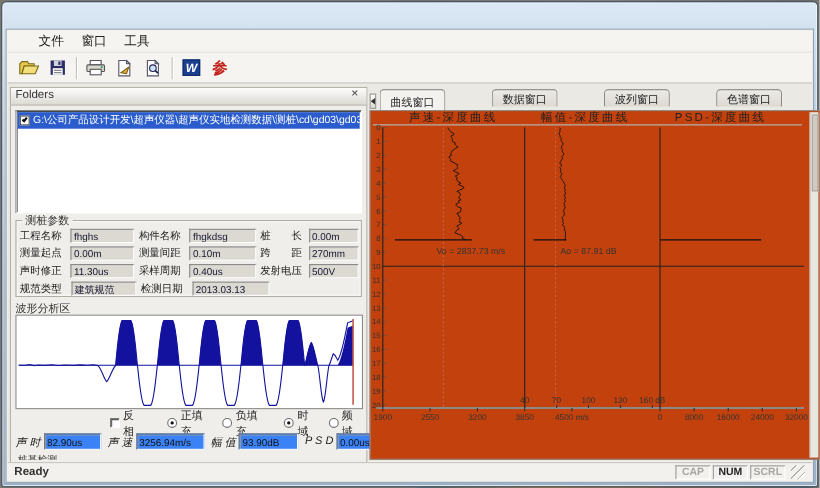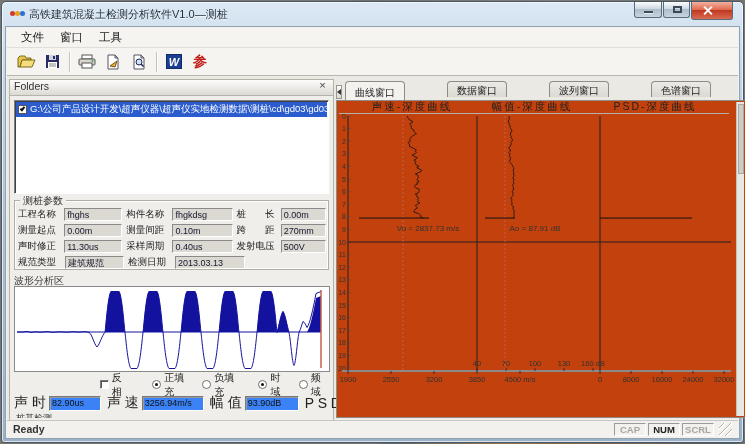--- a/index.html
+++ b/index.html
@@ -27,21 +27,21 @@
   .wbtn.min { width:28px; } .wbtn.max { width:27px; }
   .wbtn.close { width:42px; height:18px; background:linear-gradient(180deg,#f2b0a2,#e06a4f 45%,#c03a22 50%,#d96a50); }
   .wbtn.min i { position:absolute; left:9px; top:9px; width:9px; height:2px; background:#3a4a58; box-shadow:0 1px 0 rgba(255,255,255,.7); }
   .wbtn.max i { position:absolute; left:9px; top:4px; width:9px; height:7px; border:2px solid #3a4a58; }
   .wbtn.close i, .wbtn.close i::after { position:absolute; left:15px; top:3px; width:2px; height:11px; background:#fff; content:""; }
   .wbtn.close i { transform:rotate(45deg); } .wbtn.close i::after { left:0; top:0; transform:rotate(90deg); }
 
   .chrome { position:absolute; left:3px; right:3px; top:24px; bottom:3px; background:#f2f1ee; border:1px solid #8fa3b5; }
 
   
-  .menubar { position:absolute; left:1px; right:1px; top:1px; height:20px; background:#f5f4f1; display:flex; align-items:center; padding-left:6px; border-bottom:1px solid #e0ded9; }
+  .menubar { position:absolute; left:1px; right:1px; top:1px; height:20px; background:#f5f4f1; display:flex; align-items:center; padding-left:20px; border-bottom:1px solid #e0ded9; }
   .menu-item { font-size:11.5px; color:#222; padding:2px 8px; }
   .toolbar { position:absolute; left:1px; right:1px; top:21px; height:28px; background:#f5f4f1; border-bottom:1px solid #b9b6b0; display:flex; align-items:center; padding-left:6px; }
   .tbtn { width:24px; height:22px; display:flex; align-items:center; justify-content:center; margin:0 1px; }
   .tsep { width:1px; height:20px; background:#c4c1bb; margin:0 4px; box-shadow:1px 0 0 #fff; }
   .word-glyph { width:16px; height:15px; background:#1b3f8f; color:#fff; font-size:11px; font-weight:bold; display:flex; align-items:center; justify-content:center; border:1px solid #0d2a6b; font-style:italic; }
   .can-glyph { color:#c22. ; color:#c2221c; font-size:14px; font-weight:bold; font-family:"Liberation Serif","DejaVu Serif",serif; }
 
   
   .client { position:absolute; left:1px; right:1px; top:49px; bottom:19px; background:#ebe9e4; }
 
@@ -65,21 +65,21 @@
   .wave-label { position:absolute; left:4px; top:194px; font-size:10px; color:#333; }
   .wavebox { position:absolute; left:4px; top:206px; width:316px; height:86px; background:#fff; border:1px solid #8a8a8a; }
 
   .ctl-row { position:absolute; left:4px; top:297px; width:316px; height:15px; display:flex; align-items:center; font-size:10px; color:#222; }
   .ck { width:9px; height:9px; background:#fff; border:1px solid; border-color:#7a7a7a #fff #fff #7a7a7a; box-shadow:inset 1px 1px 0 #555; margin-right:3px; }
   .radio { width:9px; height:9px; min-width:9px; border-radius:50%; background:#fff; border:1px solid #707070; margin-right:3px; position:relative; }
   .radio.sel::after { content:""; position:absolute; left:2px; top:2px; width:3px; height:3px; border-radius:50%; background:#111; }
   .ctl-item { display:flex; align-items:center; margin-right:9px; }
 
   .readout-row { position:absolute; left:4px; top:314px; width:318px; display:flex; align-items:center; }
-  .r-label { font-size:14px; color:#222; white-space:nowrap; margin-right:3px; }
+  .r-label { font-size:10px; color:#222; white-space:nowrap; margin-right:3px;font-style:italic; }
   .r-input { height:15px; background:#3b82f6; border:1px solid; border-color:#7a7a7a #fff #fff #7a7a7a; box-shadow:inset 1px 1px 0 #9a9a9a; font-size:9px; color:#111; padding:0 2px; font-family:inherit; }
   .clipped { position:absolute; left:6px; top:332px; width:120px; height:6px; overflow:hidden; font-size:9px; color:#333; }
 
   
   .right-panel { position:absolute; left:329px; top:4px; width:410px; height:341px; }
   .tabbar { position:absolute; left:0; top:0; right:0; height:20px; display:flex; align-items:flex-end; }
   .tab-scroll { width:12px; height:14px; border:1px solid #9a978f; background:linear-gradient(180deg,#fdfdfc,#dcd9d2); display:flex; align-items:center; justify-content:center; margin-bottom:1px; }
   .arr-l { width:0; height:0; border-top:3px solid transparent; border-bottom:3px solid transparent; border-right:4px solid #333; }
   .arr-r { width:0; height:0; border-top:3px solid transparent; border-bottom:3px solid transparent; border-left:4px solid #333; }
   .tabs { display:flex; flex:1; margin-left:3px;gap:40px; }
@@ -99,39 +99,20 @@
     repeating-linear-gradient(135deg, transparent 0 3px, #b5b2ab 3px 4px, #fff 4px 5px); }
 </style>
 </head>
 <body>
 
 <div id="blob-top" class="blob"></div>
 <div id="blob-bottom" class="blob"></div>
 
 <div class="window">
 
-  <div class="titlebar">
-    <span class="app-icon">
-        <i></i>
-        <i></i>
-        <i></i>
-      </span>
-    <span class="title-text">高铁建筑混凝土检测分析软件V1.0—测桩</span>
-    <div class="winbtns">
-      <div class="wbtn min">
-          <i></i>
-        </div>
-      <div class="wbtn max">
-          <i></i>
-        </div>
-      <div class="wbtn close">
-          <i></i>
-        </div>
-    </div>
-  </div>
 
   <div class="chrome">
 
     <div class="menubar">
       <span class="menu-item">文件</span>
       <span class="menu-item">窗口</span>
       <span class="menu-item">工具</span>
     </div>
 
     <div class="toolbar">

